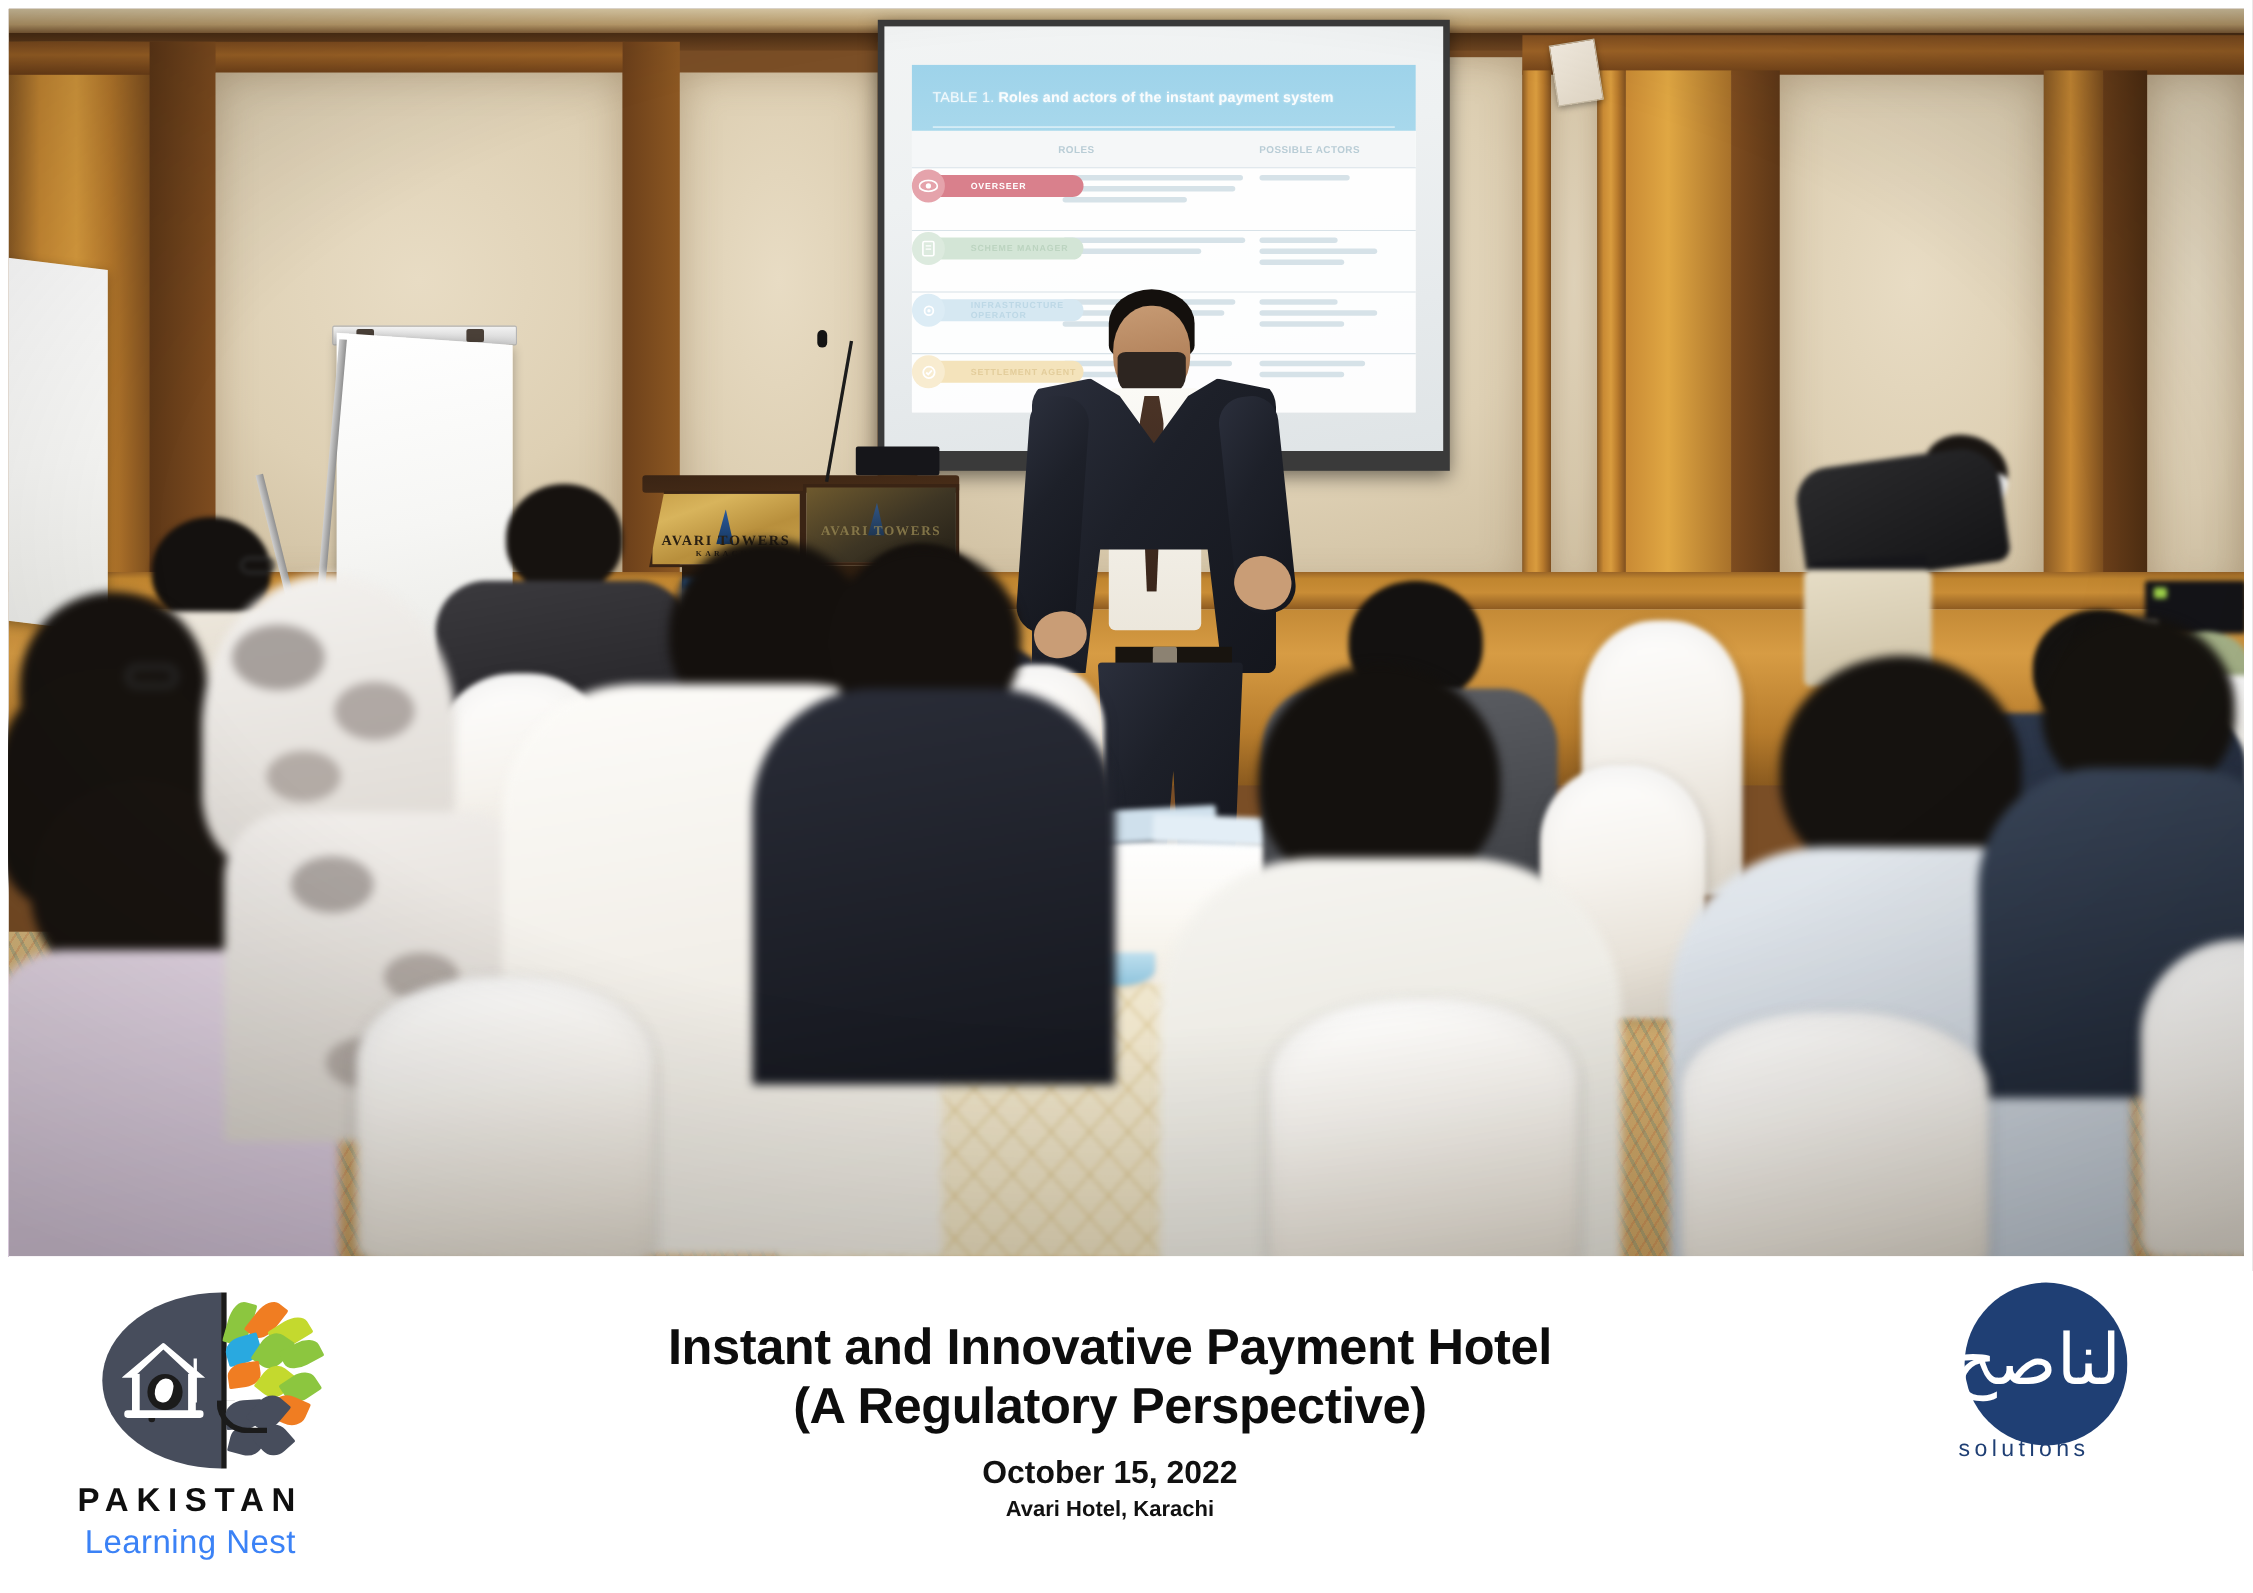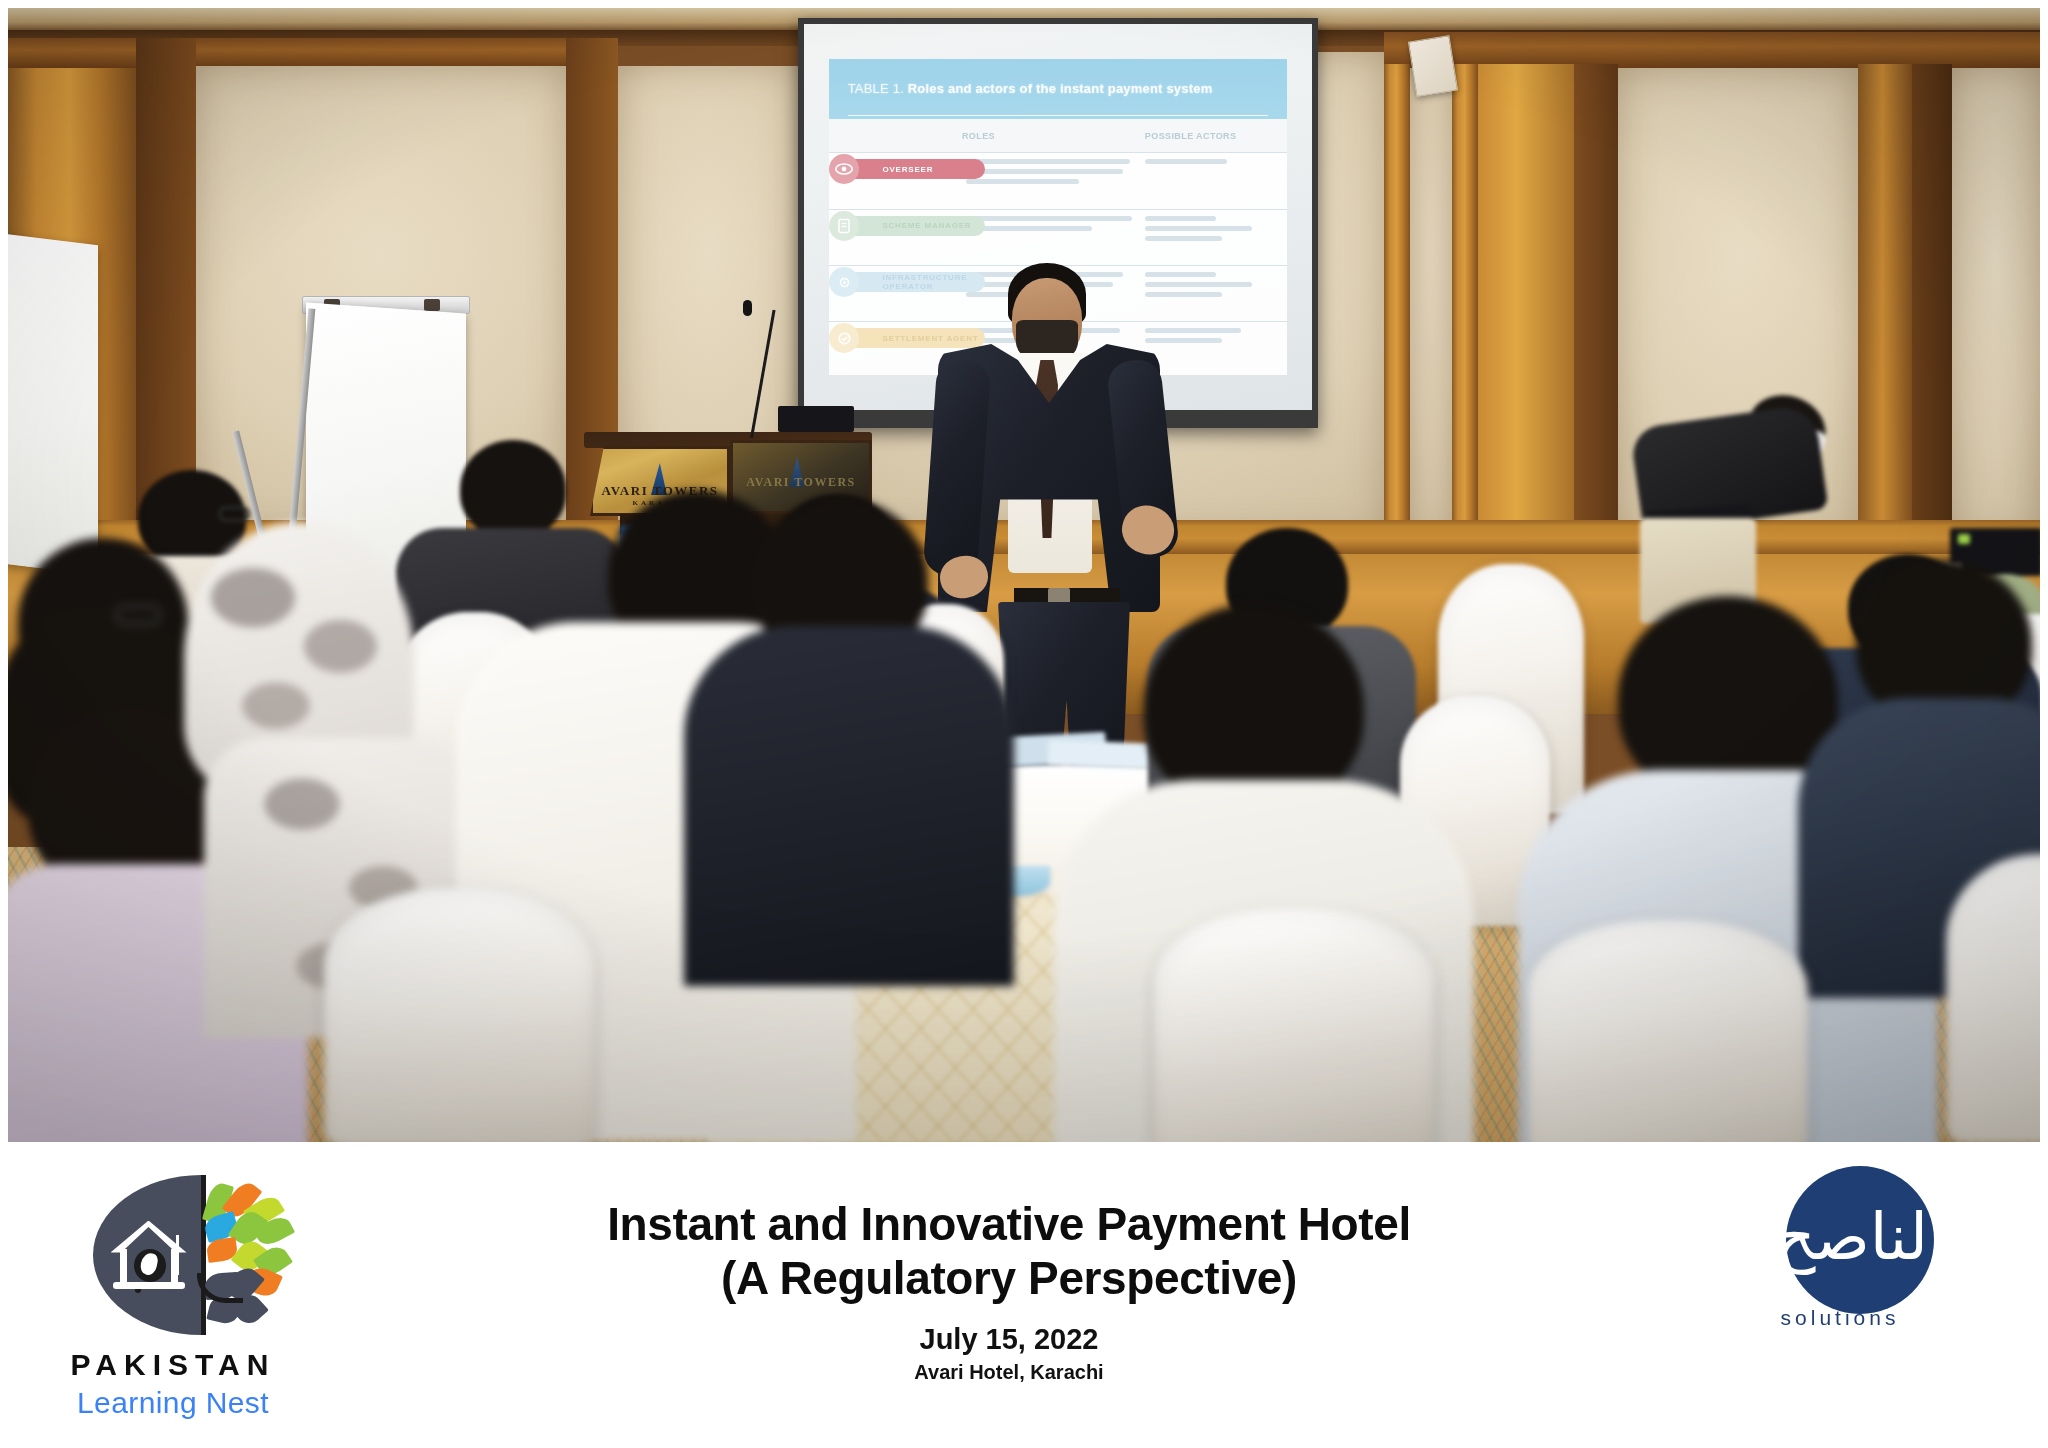--- a/index.html
+++ b/index.html
@@ -658,21 +658,21 @@
         <div class="leaf" style="left:154px;top:126px;width:28px;height:28px;background:#474d5c;transform:rotate(48deg);"></div>
         <div class="pln-branch"></div>
       </div>
       <div class="pln-word1">PAKISTAN</div>
       <div class="pln-word2">Learning Nest</div>
     </div>
 
     <div class="cap-center">
       <div class="cap-line2">Instant and Innovative Payment Hotel</div>
       <div class="cap-line3">(A Regulatory Perspective)</div>
-      <div class="cap-date">July 15, 2022</div>
+      <div class="cap-date">October 15, 2022</div>
       <div class="cap-venue">Avari Hotel, Karachi</div>
     </div>
 
     <div class="cap-right">
       <div class="aln-mark">
         <div class="aln-circle">
           <span class="aln-arabic">الناصح</span>
         </div>
         <div class="aln-sub">solutions</div>
       </div>

